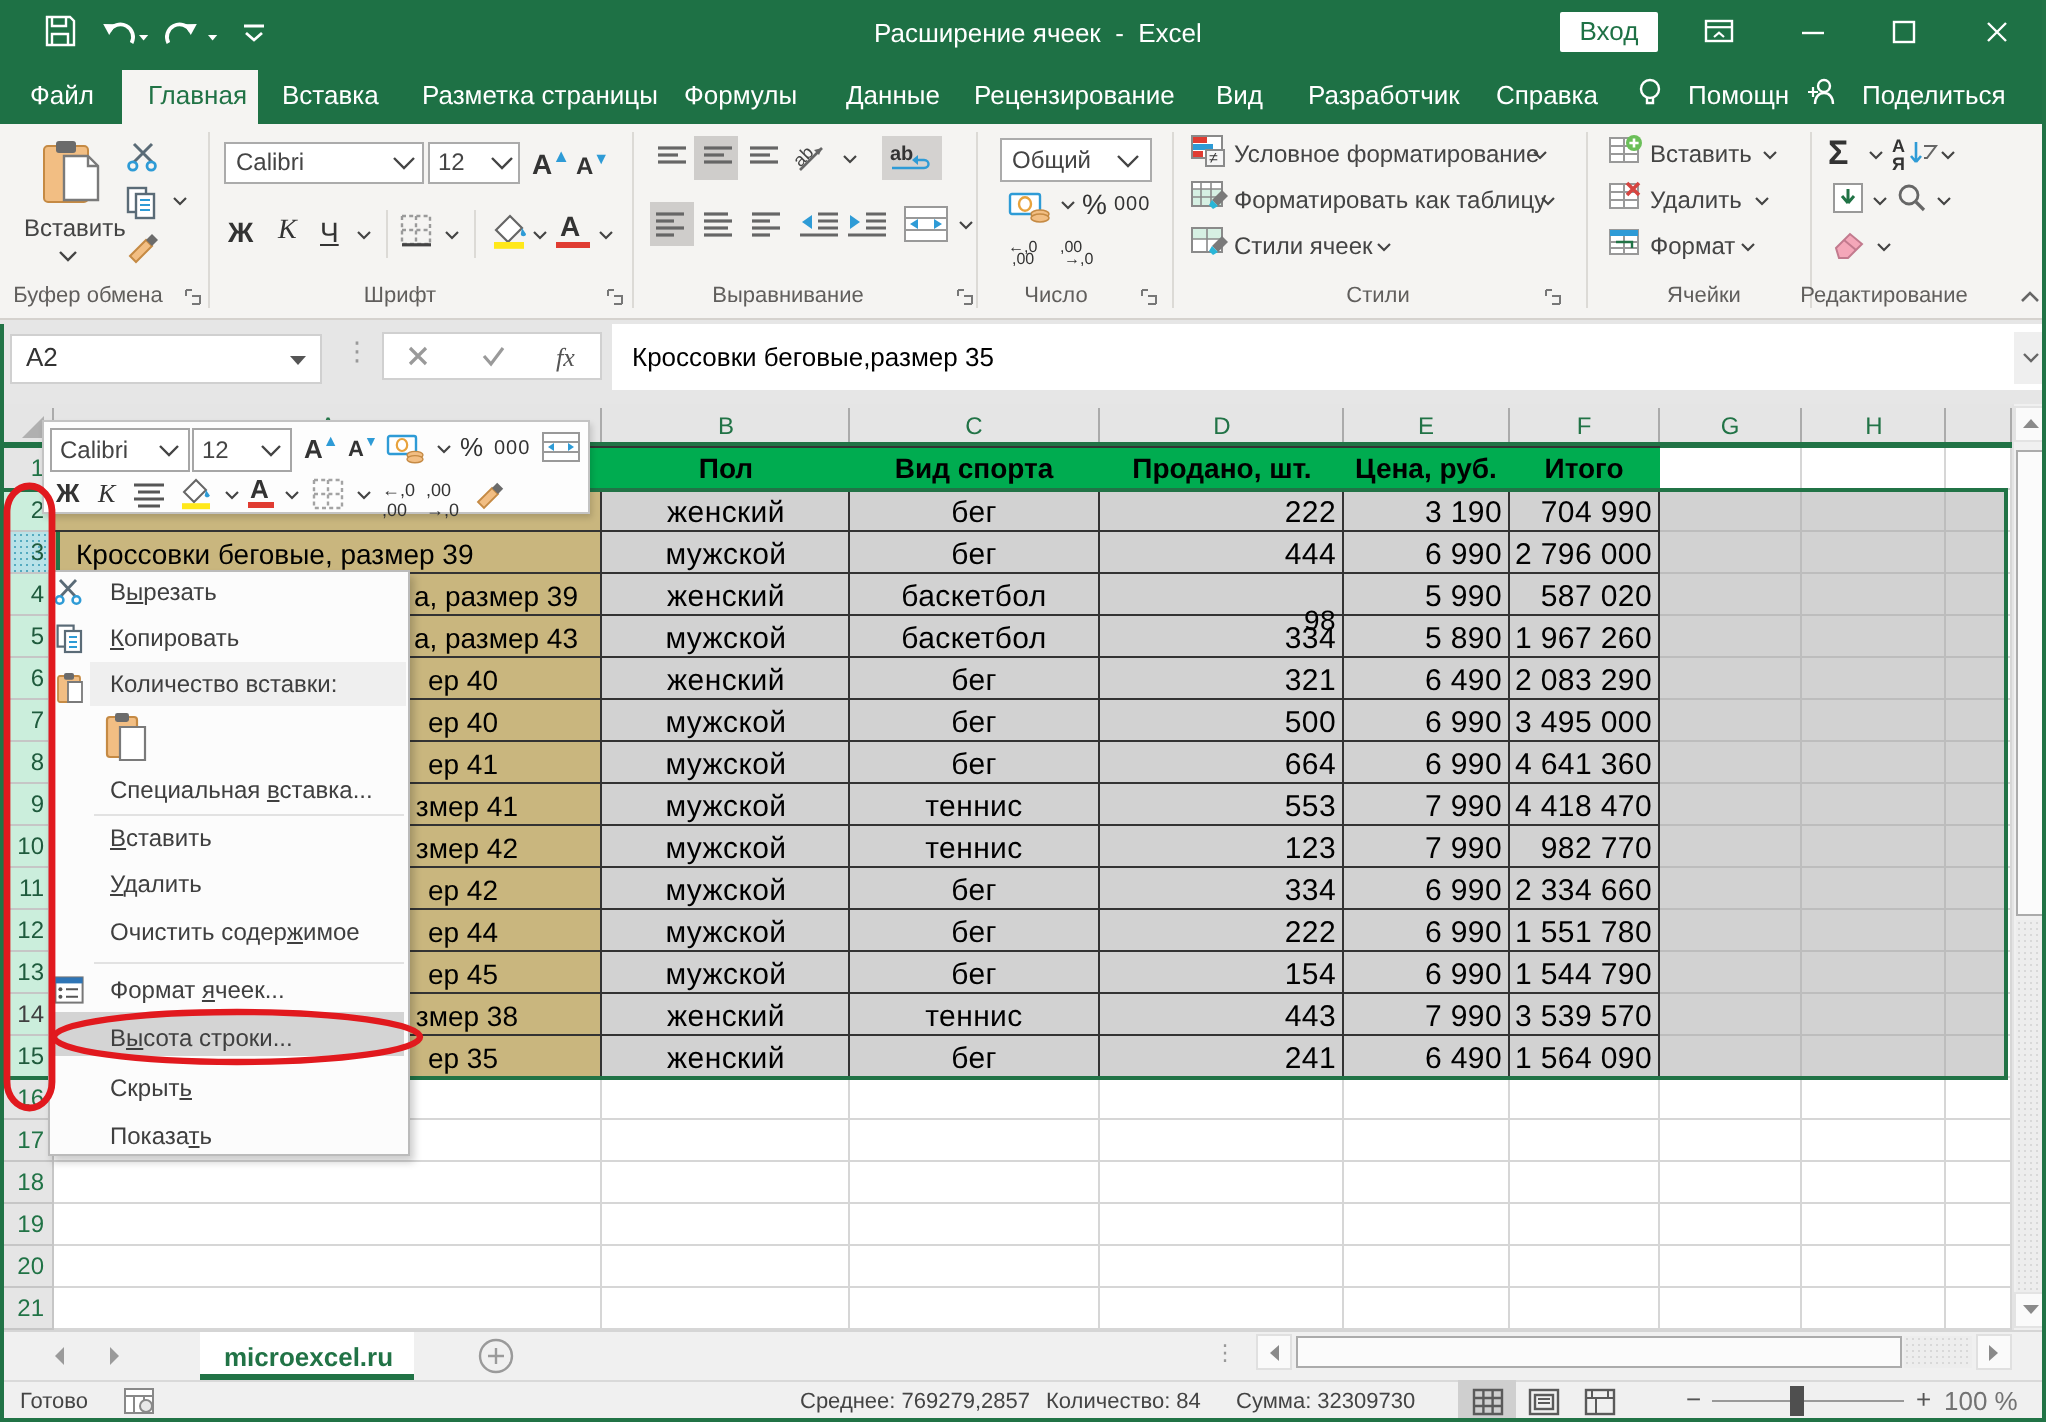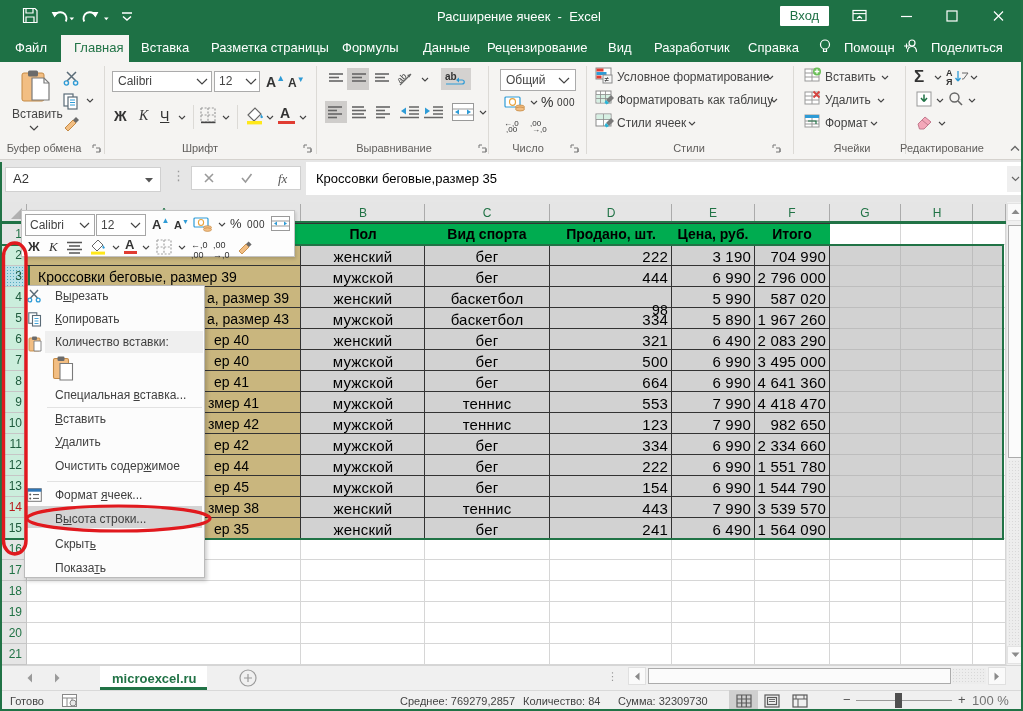--- a/index.html
+++ b/index.html
@@ -427,21 +427,21 @@
 <div class="txt" style="left:22px;top:395px;transform:translateX(-100%);color:#1F5B3D;font-size:12px">9</div>
 <div class="ab" style="left:0;top:413px;width:27px;height:21px;background:#CBEEDC;border-bottom:1px solid #C6C6C6"></div>
 <div class="txt" style="left:22px;top:416px;transform:translateX(-100%);color:#1F5B3D;font-size:12px">10</div>
 <div class="ab" style="left:0;top:434px;width:27px;height:21px;background:#CBEEDC;border-bottom:1px solid #C6C6C6"></div>
 <div class="txt" style="left:22px;top:437px;transform:translateX(-100%);color:#1F5B3D;font-size:12px">11</div>
 <div class="ab" style="left:0;top:455px;width:27px;height:21px;background:#CBEEDC;border-bottom:1px solid #C6C6C6"></div>
 <div class="txt" style="left:22px;top:458px;transform:translateX(-100%);color:#1F5B3D;font-size:12px">12</div>
 <div class="ab" style="left:0;top:476px;width:27px;height:21px;background:#CBEEDC;border-bottom:1px solid #C6C6C6"></div>
 <div class="txt" style="left:22px;top:479px;transform:translateX(-100%);color:#1F5B3D;font-size:12px">13</div>
 <div class="ab" style="left:0;top:497px;width:27px;height:21px;background:#CBEEDC;border-bottom:1px solid #C6C6C6"></div>
-<div class="txt" style="left:22px;top:500px;transform:translateX(-100%);color:#b91c1c;font-size:12px">14</div>
+<div class="txt" style="left:22px;top:500px;transform:translateX(-100%);color:#404040;font-size:12px">14</div>
 <div class="ab" style="left:0;top:518px;width:27px;height:21px;background:#CBEEDC;border-bottom:1px solid #C6C6C6"></div>
 <div class="txt" style="left:22px;top:521px;transform:translateX(-100%);color:#1F5B3D;font-size:12px">15</div>
 <div class="ab" style="left:0;top:539px;width:27px;height:21px;background:#E5E5E5;border-bottom:1px solid #C6C6C6"></div>
 <div class="txt" style="left:22px;top:542px;transform:translateX(-100%);color:#217346;font-size:12px">16</div>
 <div class="ab" style="left:0;top:560px;width:27px;height:21px;background:#E5E5E5;border-bottom:1px solid #C6C6C6"></div>
 <div class="txt" style="left:22px;top:563px;transform:translateX(-100%);color:#217346;font-size:12px">17</div>
 <div class="ab" style="left:0;top:581px;width:27px;height:21px;background:#E5E5E5;border-bottom:1px solid #C6C6C6"></div>
 <div class="txt" style="left:22px;top:584px;transform:translateX(-100%);color:#217346;font-size:12px">18</div>
 <div class="ab" style="left:0;top:602px;width:27px;height:21px;background:#E5E5E5;border-bottom:1px solid #C6C6C6"></div>
 <div class="txt" style="left:22px;top:605px;transform:translateX(-100%);color:#217346;font-size:12px">19</div>
@@ -562,21 +562,21 @@
 <div class="txt" style="right:197px;top:374px;font-size:15px;letter-spacing:0.2px">4 641 360</div>
 <div class="txt" style="left:363px;top:395px;transform:translateX(-50%);font-size:15px;letter-spacing:0.2px">мужской</div>
 <div class="txt" style="left:487px;top:395px;transform:translateX(-50%);font-size:15px;letter-spacing:0.2px">теннис</div>
 <div class="txt" style="right:355px;top:395px;font-size:15px;letter-spacing:0.2px">553</div>
 <div class="txt" style="right:272px;top:395px;font-size:15px;letter-spacing:0.2px">7 990</div>
 <div class="txt" style="right:197px;top:395px;font-size:15px;letter-spacing:0.2px">4 418 470</div>
 <div class="txt" style="left:363px;top:416px;transform:translateX(-50%);font-size:15px;letter-spacing:0.2px">мужской</div>
 <div class="txt" style="left:487px;top:416px;transform:translateX(-50%);font-size:15px;letter-spacing:0.2px">теннис</div>
 <div class="txt" style="right:355px;top:416px;font-size:15px;letter-spacing:0.2px">123</div>
 <div class="txt" style="right:272px;top:416px;font-size:15px;letter-spacing:0.2px">7 990</div>
-<div class="txt" style="right:197px;top:416px;font-size:15px;letter-spacing:0.2px">982 650</div>
+<div class="txt" style="right:197px;top:416px;font-size:15px;letter-spacing:0.2px">982 770</div>
 <div class="txt" style="left:363px;top:437px;transform:translateX(-50%);font-size:15px;letter-spacing:0.2px">мужской</div>
 <div class="txt" style="left:487px;top:437px;transform:translateX(-50%);font-size:15px;letter-spacing:0.2px">бег</div>
 <div class="txt" style="right:355px;top:437px;font-size:15px;letter-spacing:0.2px">334</div>
 <div class="txt" style="right:272px;top:437px;font-size:15px;letter-spacing:0.2px">6 990</div>
 <div class="txt" style="right:197px;top:437px;font-size:15px;letter-spacing:0.2px">2 334 660</div>
 <div class="txt" style="left:363px;top:458px;transform:translateX(-50%);font-size:15px;letter-spacing:0.2px">мужской</div>
 <div class="txt" style="left:487px;top:458px;transform:translateX(-50%);font-size:15px;letter-spacing:0.2px">бег</div>
 <div class="txt" style="right:355px;top:458px;font-size:15px;letter-spacing:0.2px">222</div>
 <div class="txt" style="right:272px;top:458px;font-size:15px;letter-spacing:0.2px">6 990</div>
 <div class="txt" style="right:197px;top:458px;font-size:15px;letter-spacing:0.2px">1 551 780</div>

